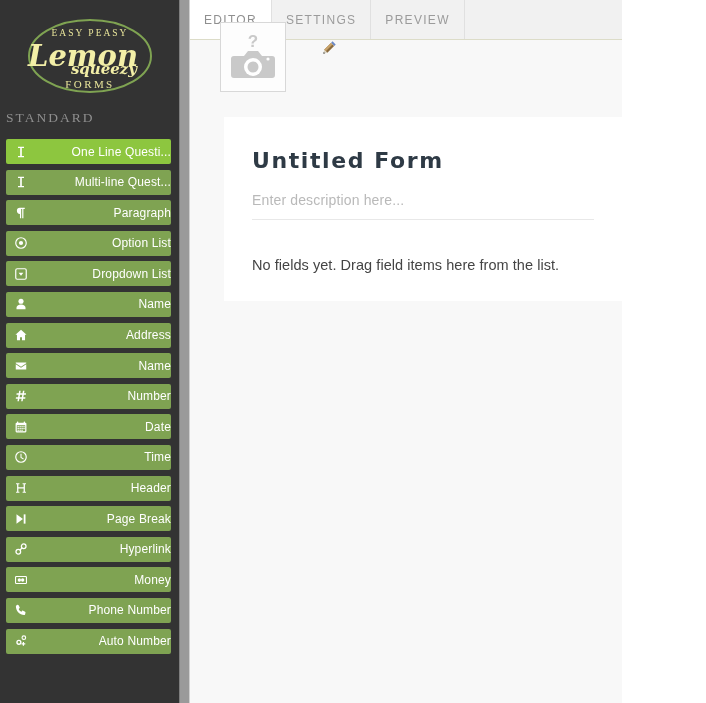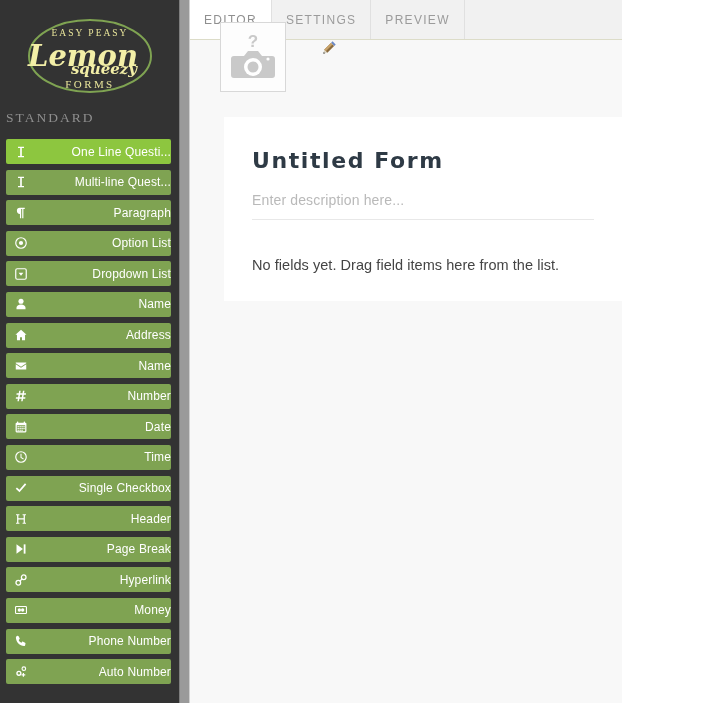--- a/index.html
+++ b/index.html
@@ -283,28 +283,20 @@
           <span class="item-label">Date</span>
         </div>
         <div class="item">
           <span class="item-icon">
             <svg width="12" height="12" viewBox="0 0 16 16">
               <circle cx="8" cy="8" r="7" fill="none" stroke="#fff" stroke-width="1.6"></circle>
               <path d="M7.3 3.6h1.4v4.7l3 1.8-.7 1.2-3.7-2.2z"></path>
             </svg>
           </span>
           <span class="item-label">Time</span>
-        </div>
-        <div class="item">
-          <span class="item-icon">
-            <svg width="12" height="12" viewBox="0 0 16 16">
-              <path d="M15 3.3 6 13.8 1 9l1.6-1.7 3.3 3.1 7.4-8.6z"></path>
-            </svg>
-          </span>
-          <span class="item-label">Single Checkbox</span>
         </div>
         <div class="item">
           <span class="item-icon">
             <svg width="12" height="12" viewBox="0 0 16 16">
               <path d="M1.4 1.6h4.5v1.5H4.5v3.9h7v-3.9h-1.4V1.6h4.5v1.5h-1.4v9.8h1.4V14.4h-4.5v-1.5h1.4V8.6h-7v4.3h1.4v1.5H1.4v-1.5h1.4V3.1H1.4z"></path>
             </svg>
           </span>
           <span class="item-label">Header</span>
         </div>
         <div class="item">

